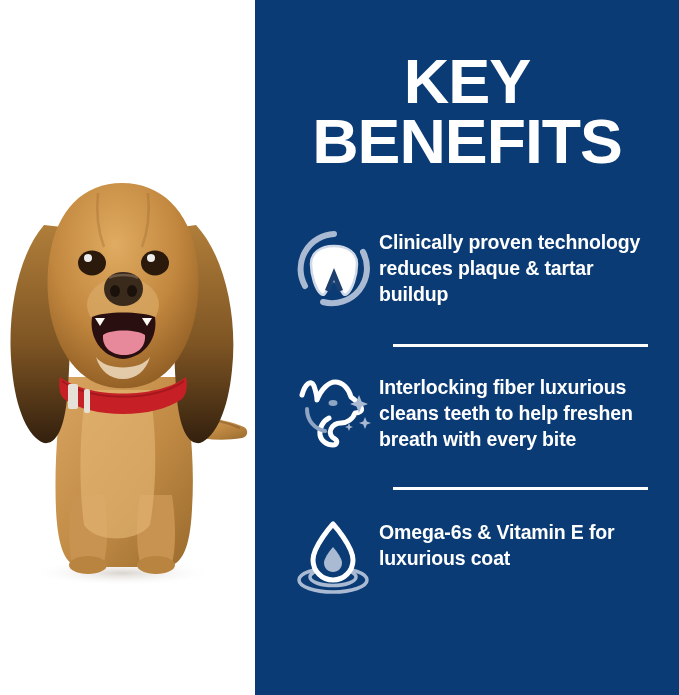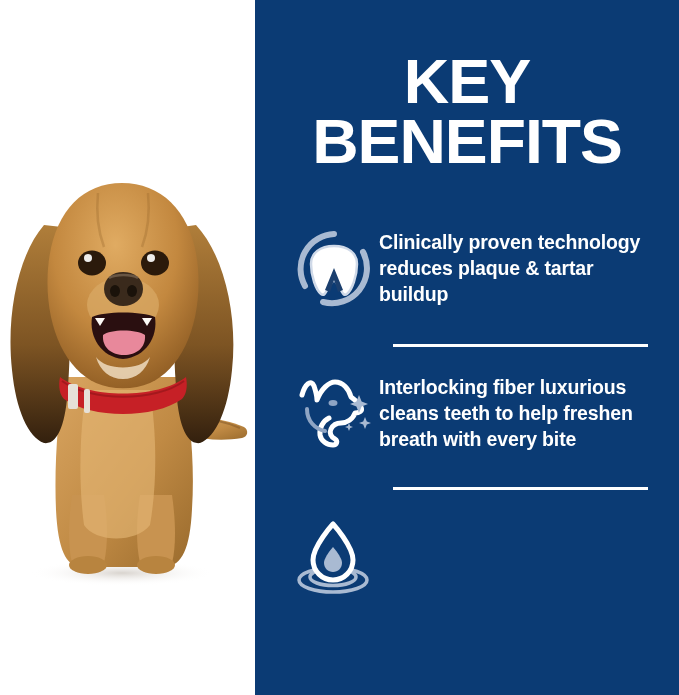--- a/index.html
+++ b/index.html
@@ -267,17 +267,18 @@
 
             <ellipse cx="40" cy="62" rx="34" ry="12" fill="none" stroke="#a9bad2" stroke-width="3.5"></ellipse>
             <ellipse cx="40" cy="59" rx="23" ry="8.5" fill="none" stroke="#a9bad2" stroke-width="3.5"></ellipse>
             <ellipse cx="40" cy="56" rx="13" ry="5" fill="none" stroke="#a9bad2" stroke-width="3.5"></ellipse>
 
             <path d="M40 6 C 40 6 20 28 20 42 C 20 53 29 62 40 62 C 51 62 60 53 60 42 C 60 28 40 6 40 6 Z" fill="#0b3b74" stroke="#ffffff" stroke-width="5" stroke-linejoin="round"></path>
 
             <path d="M40 29 C 40 29 31 39 31 45 C 31 50 35 54 40 54 C 45 54 49 50 49 45 C 49 39 40 29 40 29 Z" fill="#a9bad2"></path>
           </svg>
         </div>
+        <div class="benefit-text">Omega-6s &amp; Vitamin E for luxurious coat</div>
       </div>
 
     </div>
   </div>
 </div>
 
 </body></html>

